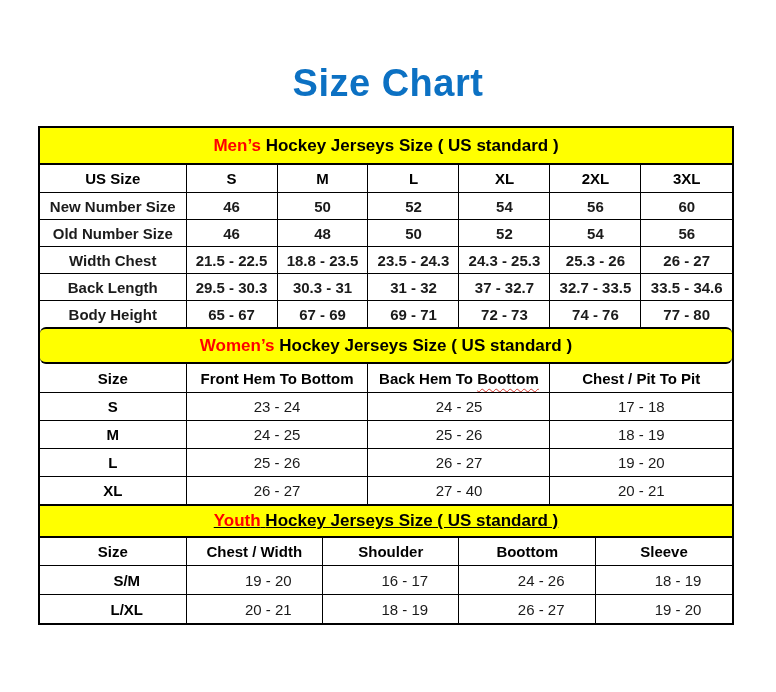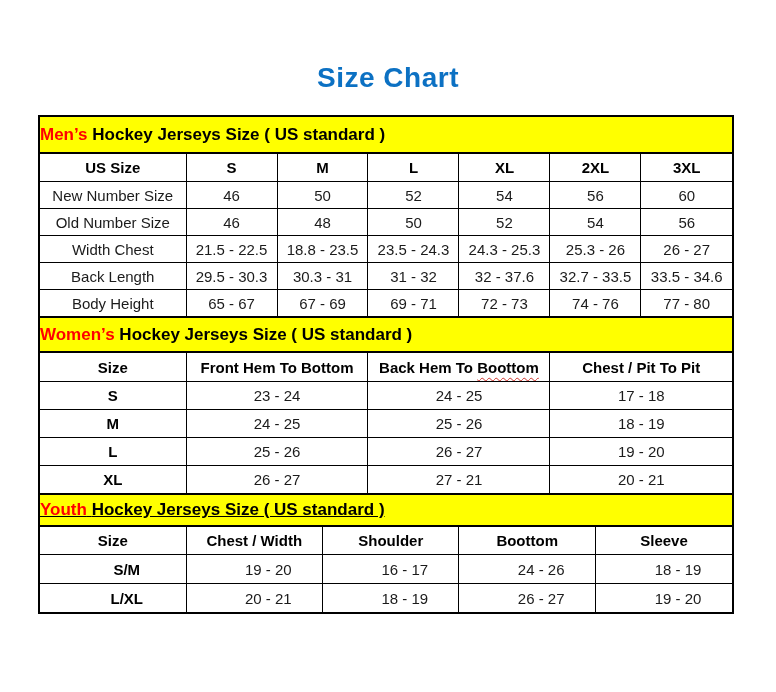--- a/index.html
+++ b/index.html
@@ -6,40 +6,40 @@
     margin: 0; padding: 0;
     width: 776px; height: 692px;
     background: #ffffff;
     font-family: "Liberation Sans", sans-serif;
     overflow: hidden;
   }
   .page-title {
     margin: 62px 0 0 0;
     text-align: center;
     color: #0c71c3;
-    font-size: 28px;
+    font-size: 38px;
     font-weight: bold;
     letter-spacing: 0.5px;
   }
   .chart-wrap {
     width: 696px;
     margin: 21px 0 0 38px;
     border: 2px solid #000;
     box-sizing: border-box;
   }
   .band {
     background: #ffff00;
-    text-align: left;
+    text-align: center;
     font-weight: bold;
     font-size: 17px;
     color: #000;
     border-bottom: 2px solid #000;
   }
   .band-men   { line-height: 35px; height: 35px; }
-  .band-women { line-height: 33px; height: 33px; border-top: 2px solid #000; }
+  .band-women { line-height: 33px; height: 33px; border-top: 2px solid #000; border-radius: 6px; }
   .band-youth { line-height: 30px; height: 30px; border-top: 2px solid #000; text-decoration: underline; }
   .band .accent { color: #ff0000; }
   table {
     width: 100%;
     border-collapse: collapse;
     border: hidden;
     table-layout: fixed;
   }
   th, td {
     border: 1px solid #000;
@@ -47,21 +47,21 @@
     vertical-align: middle;
     padding: 0;
     font-size: 15px;
     color: #1b1b1b;
     overflow: hidden;
     white-space: nowrap;
   }
   th { font-weight: bold; color: #000; }
   td.row-label { color: #1b1b1b; }
   td.row-label-bold { font-weight: bold; color: #000; }
-  .men   th { height: 27px; } .men   td { height: 26px; }
+  .men   th { height: 27px; } .men   td { height: 26px; font-weight: bold; }
   .women th { height: 28px; } .women td { height: 27px; }
   .youth th { height: 27px; } .youth td { height: 28px; padding-left: 28px; }
   .misspelled {
     text-decoration: underline;
     text-decoration-style: wavy;
     text-decoration-color: #d0342c;
     text-decoration-thickness: 1px;
     text-underline-offset: 4px;
   }
 </style>
@@ -123,21 +123,21 @@
         <td>23.5 - 24.3</td>
         <td>24.3 - 25.3</td>
         <td>25.3 - 26</td>
         <td>26 - 27</td>
       </tr>
       <tr>
         <td class="row-label">Back Length</td>
         <td>29.5 - 30.3</td>
         <td>30.3 - 31</td>
         <td>31 - 32</td>
-        <td>32 - 37.6</td>
+        <td>37 - 32.7</td>
         <td>32.7 - 33.5</td>
         <td>33.5 - 34.6</td>
       </tr>
       <tr>
         <td class="row-label">Body Height</td>
         <td>65 - 67</td>
         <td>67 - 69</td>
         <td>69 - 71</td>
         <td>72 - 73</td>
         <td>74 - 76</td>
@@ -183,21 +183,21 @@
       </tr>
       <tr>
         <td class="row-label-bold">L</td>
         <td>25 - 26</td>
         <td>26 - 27</td>
         <td>19 - 20</td>
       </tr>
       <tr>
         <td class="row-label-bold">XL</td>
         <td>26 - 27</td>
-        <td>27 - 21</td>
+        <td>27 - 40</td>
         <td>20 - 21</td>
       </tr>
     </tbody>
   </table>
 
   <div class="band band-youth">
     <span class="accent">Youth</span>
     <span>Hockey Jerseys Size ( US standard )</span>
   </div>
   <table class="youth">

